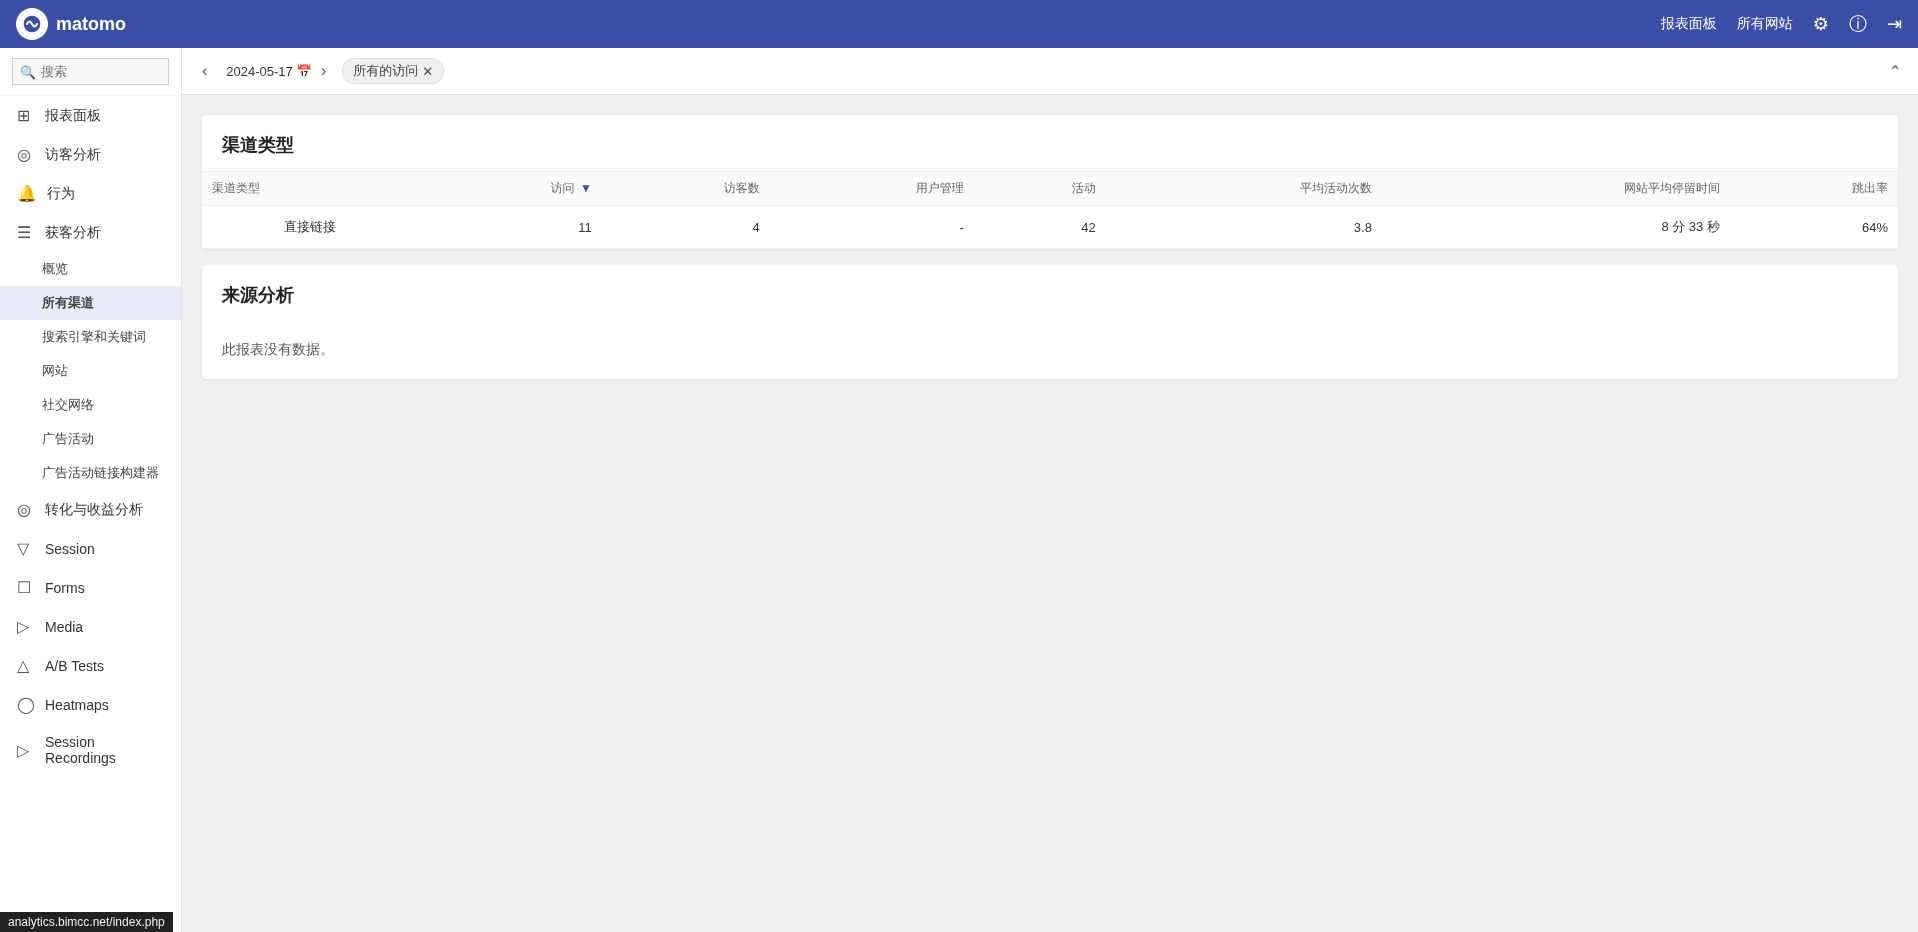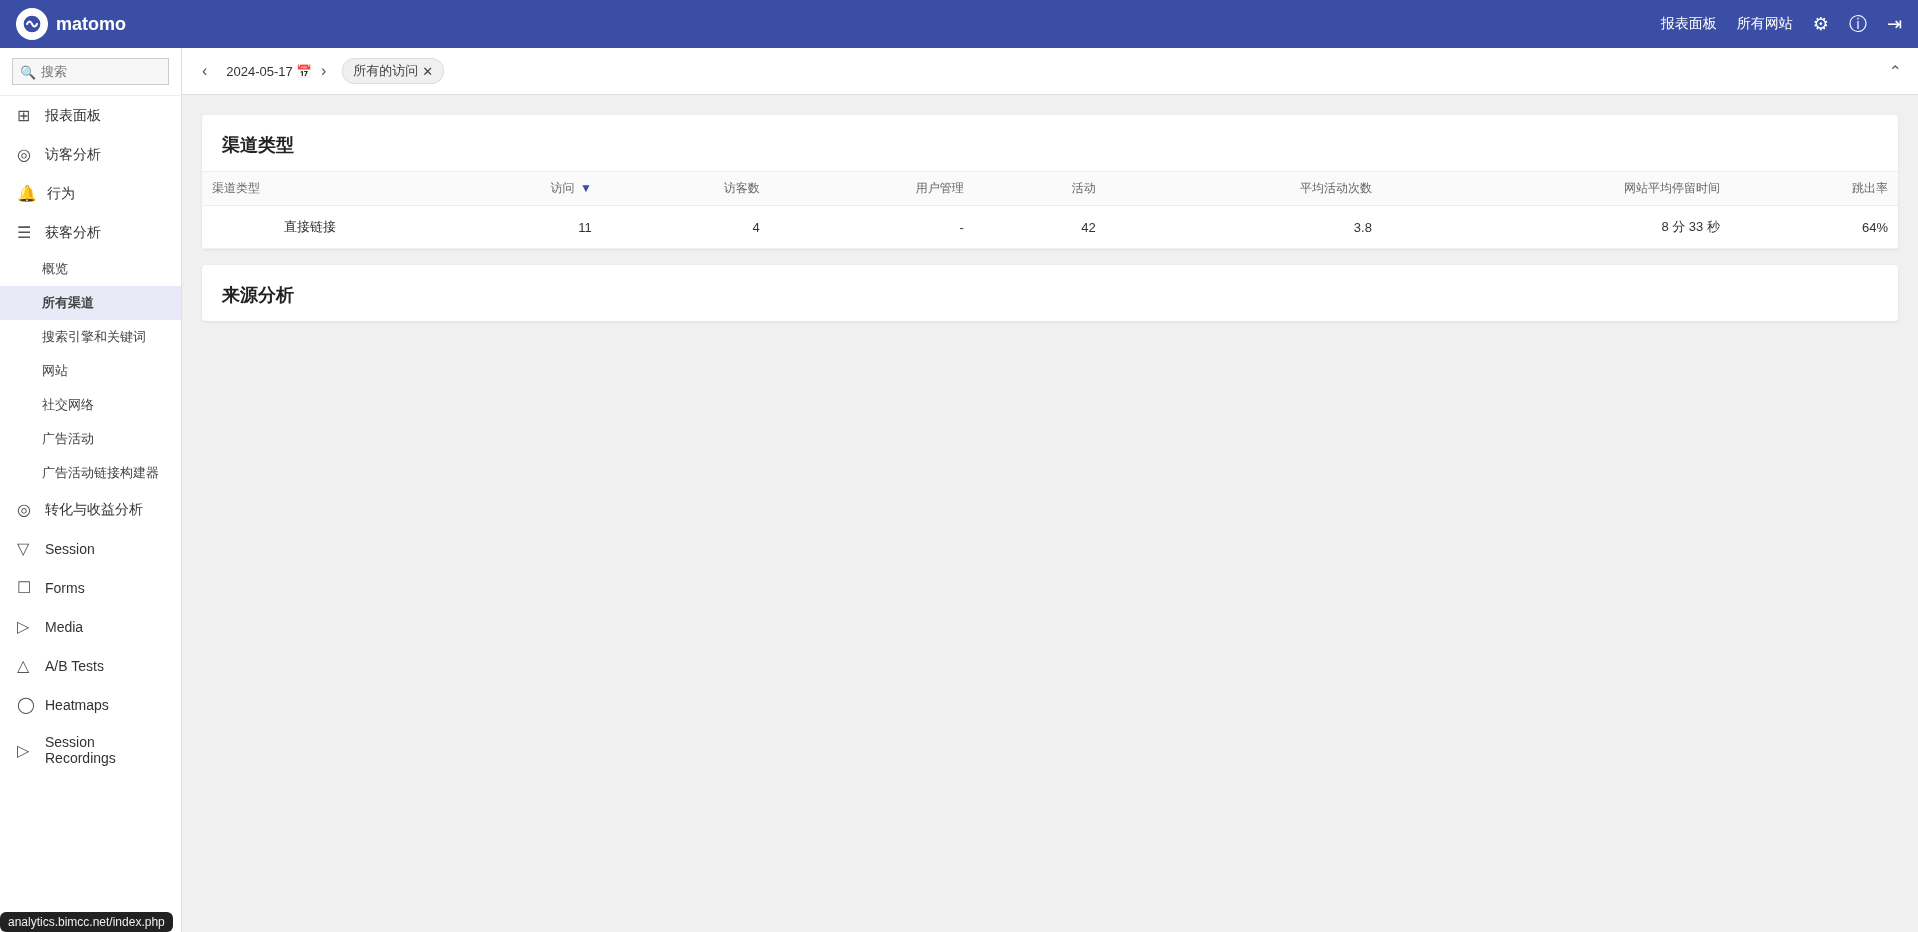--- a/index.html
+++ b/index.html
@@ -129,21 +129,20 @@
     .data-table tbody td:first-child { text-align: center; }
     .sort-indicator { color: #3b4ea6; margin-left: 2px; }
 
     .no-data { padding: 20px; font-size: 14px; color: #555; }
 
     
     .status-bar {
       background: #222; color: #eee; font-size: 12px;
       padding: 3px 8px; position: fixed; bottom: 0; left: 0;
       z-index: 100;
-      border-radius: 6px;
     }
   </style>
 </head>
 <body>
 
 <nav class="top-nav">
   <div class="top-nav-left">
     <div class="matomo-logo">
       <div class="logo-icon">
         <svg viewBox="0 0 24 24" fill="none" xmlns="http://www.w3.org/2000/svg">
@@ -333,20 +332,21 @@
               <td>
                 <span>64%</span>
               </td>
             </tr>
           </tbody>
         </table>
       </div>
 
       <div class="card">
         <div class="card-title">来源分析</div>
+        <div class="no-data">此报表没有数据。</div>
       </div>
 
     </div>
   </div>
 </div>
 
 <div class="status-bar">
   <span>analytics.bimcc.net/index.php</span>
 </div>
 

